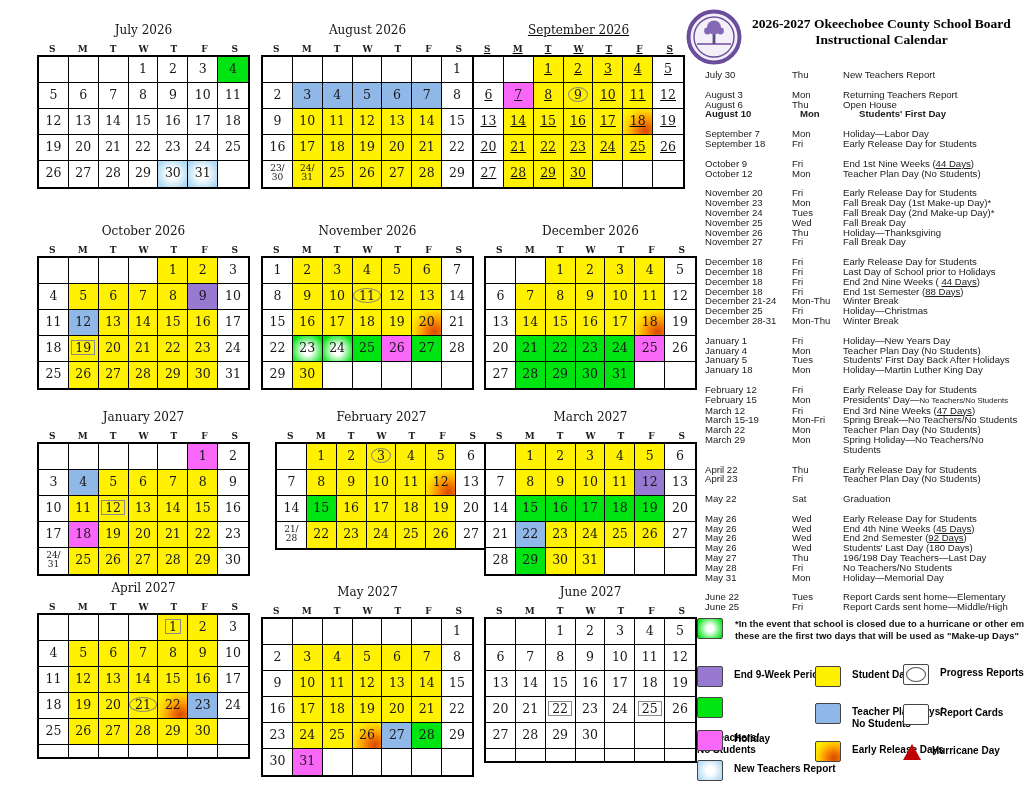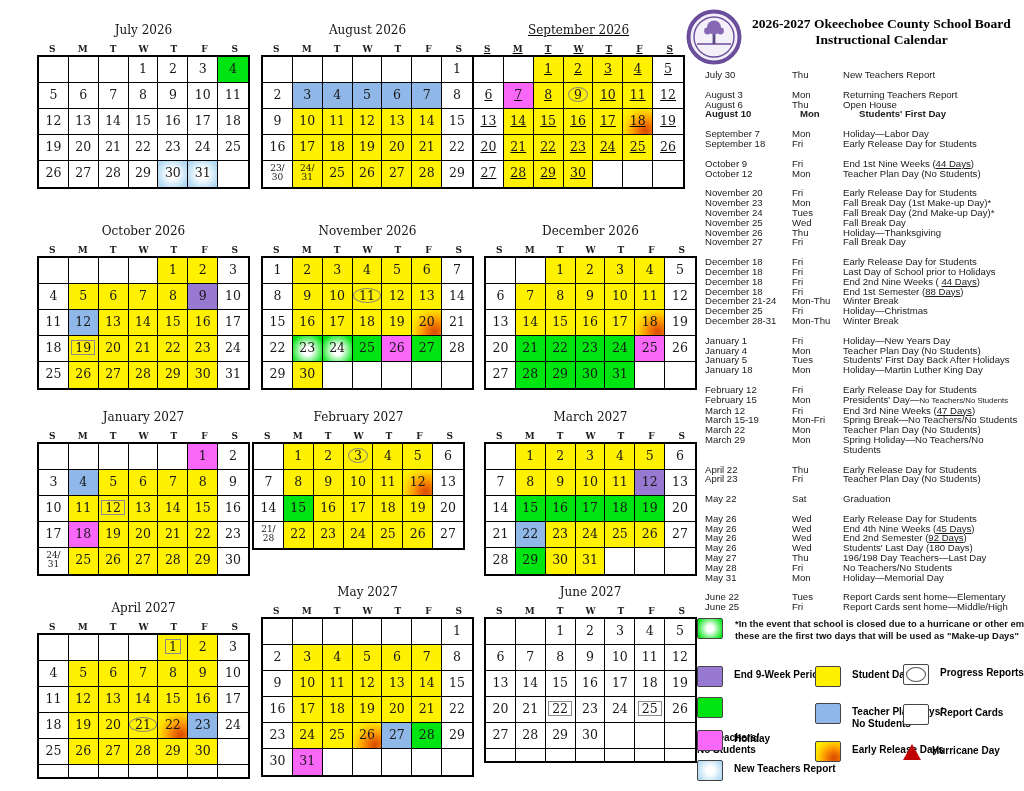--- a/index.html
+++ b/index.html
@@ -490,21 +490,21 @@
             <div class="cell t-w"><span class="split">24/<br>31</span></div>
             <div class="cell t-y"><span class="dnum">25</span></div>
             <div class="cell t-y"><span class="dnum">26</span></div>
             <div class="cell t-y"><span class="dnum">27</span></div>
             <div class="cell t-y"><span class="dnum">28</span></div>
             <div class="cell t-y"><span class="dnum">29</span></div>
             <div class="cell t-w"><span class="dnum">30</span></div>
           </div>
         </div>
       </div>
-      <div class="month" style="left: 252px; top: 405px;">
+      <div class="month" style="left: 275px; top: 405px;">
         <div class="mtitle">February 2027</div>
         <div class="wdays">
           <span>S</span>
           <span>M</span>
           <span>T</span>
           <span>W</span>
           <span>T</span>
           <span>F</span>
           <span>S</span>
         </div>
@@ -599,21 +599,21 @@
             <div class="cell t-w"><span class="dnum">28</span></div>
             <div class="cell t-g"><span class="dnum">29</span></div>
             <div class="cell t-y"><span class="dnum">30</span></div>
             <div class="cell t-y"><span class="dnum">31</span></div>
             <div class="cell t-w"></div>
             <div class="cell t-w"></div>
             <div class="cell t-w"></div>
           </div>
         </div>
       </div>
-      <div class="month" style="left: 37px; top: 596px;">
+      <div class="month" style="left: 37px; top: 576px;">
         <div class="mtitle">April 2027</div>
         <div class="wdays">
           <span>S</span>
           <span>M</span>
           <span>T</span>
           <span>W</span>
           <span>T</span>
           <span>F</span>
           <span>S</span>
         </div>

